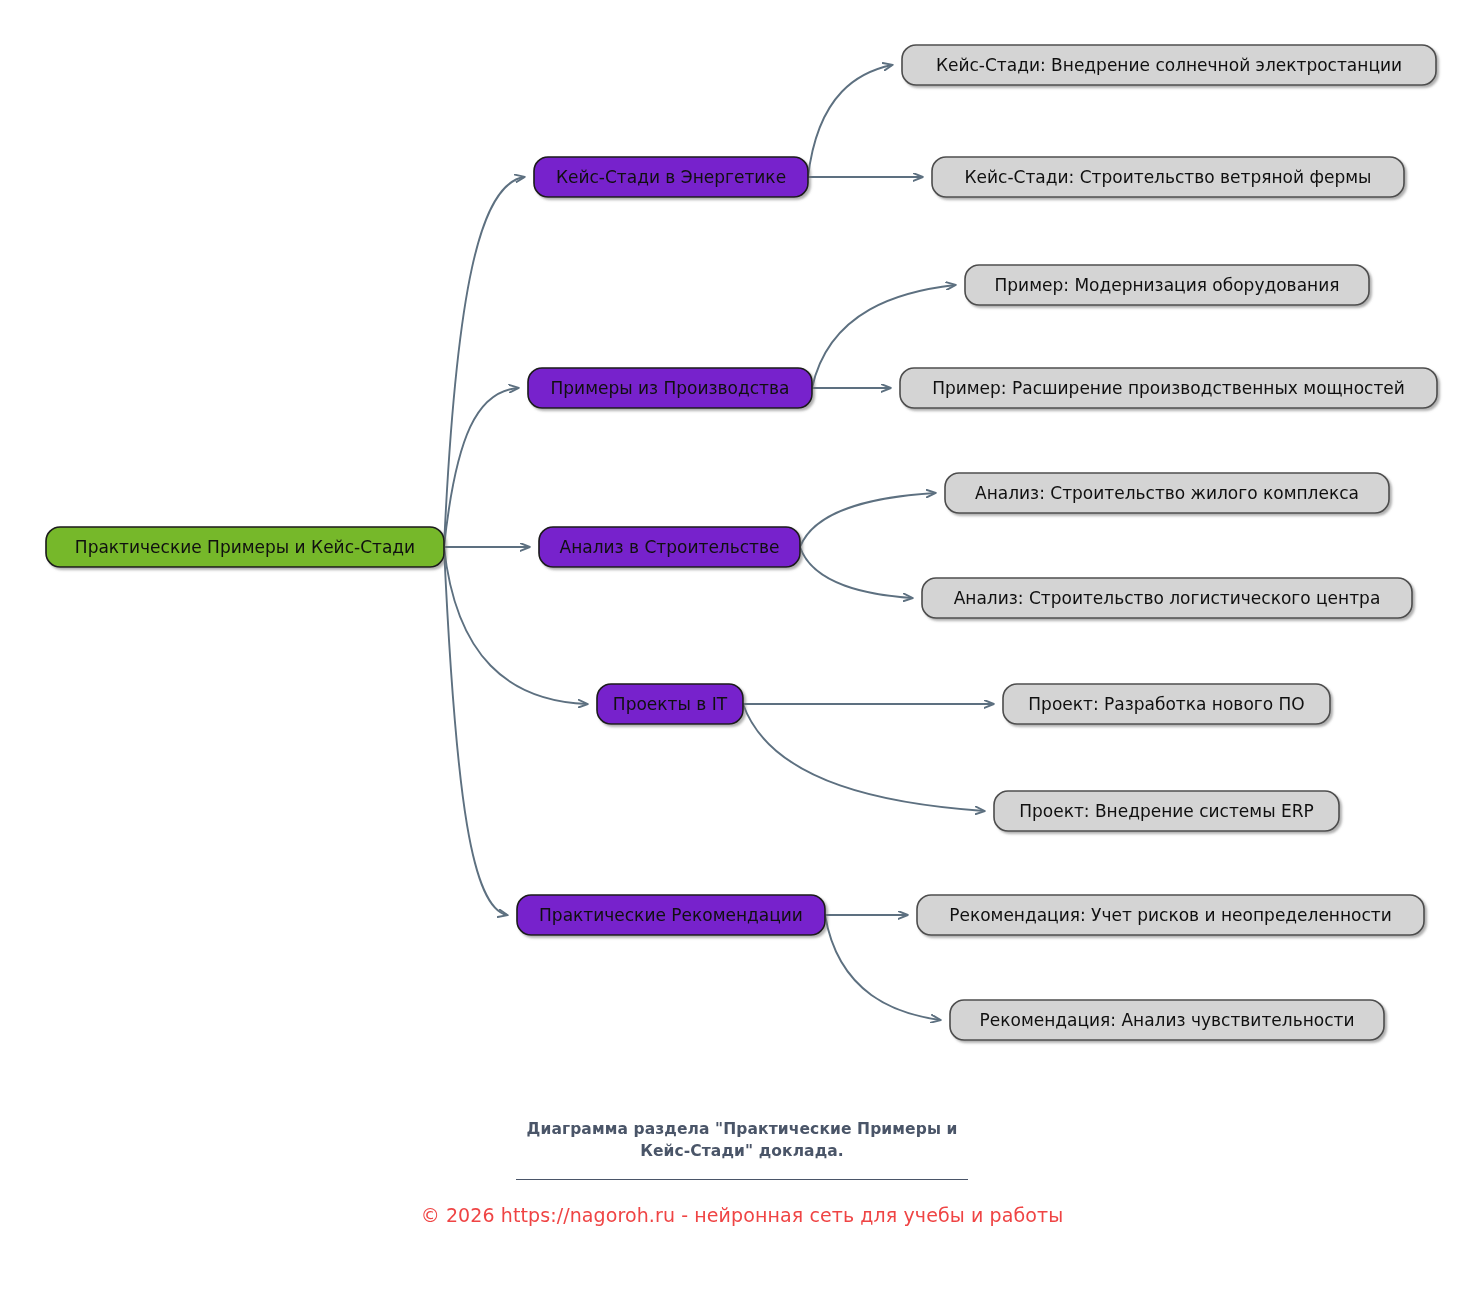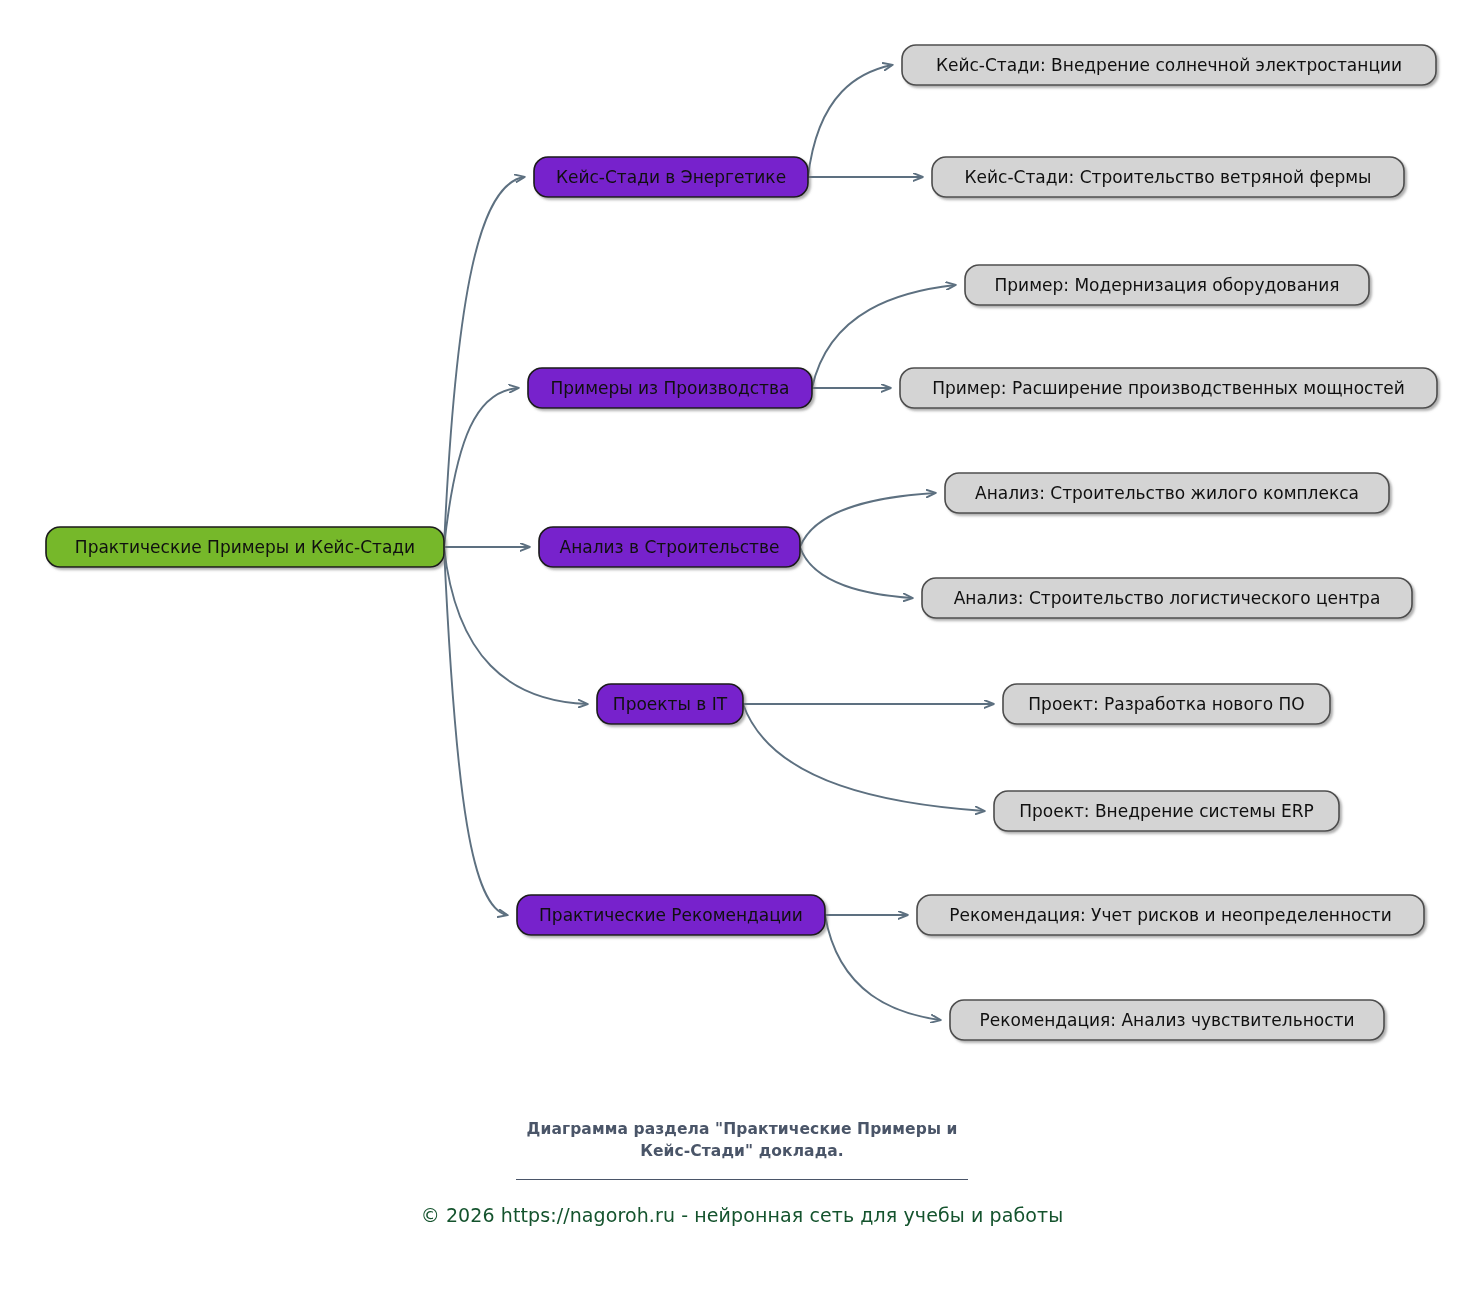--- a/index.html
+++ b/index.html
@@ -65,21 +65,21 @@
   }
   .caption-rule {
     width: 452px;
     height: 0;
     border-top: 1.4px solid #4a5568;
     margin: 16px auto 0 auto;
   }
   .caption-copy {
     font-family: "DejaVu Sans", sans-serif;
     font-size: 19px;
-    color: #14532d;
+    color: #ef4444;
     margin-top: 24px;
     letter-spacing: 0.1px;
   }
 </style>
 </head>
 <body>
 
 <div id="diagram-root">
   <svg class="graph" id="graph-svg" viewBox="0 0 1484 1300" xmlns="http://www.w3.org/2000/svg">
     <defs>

